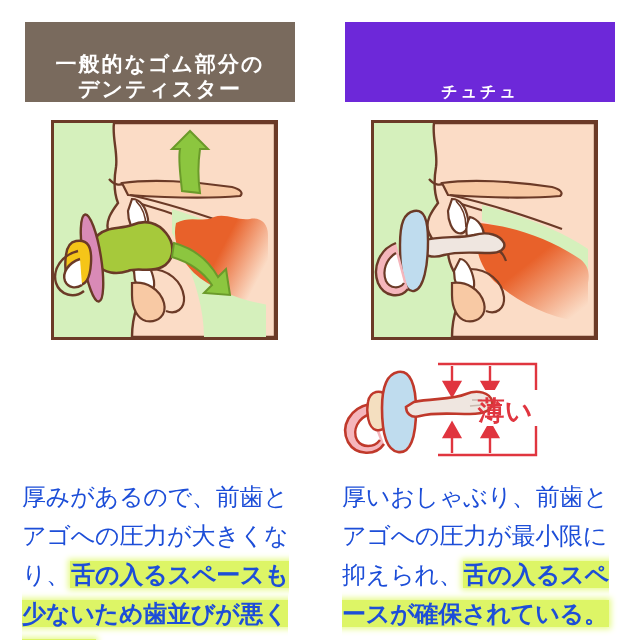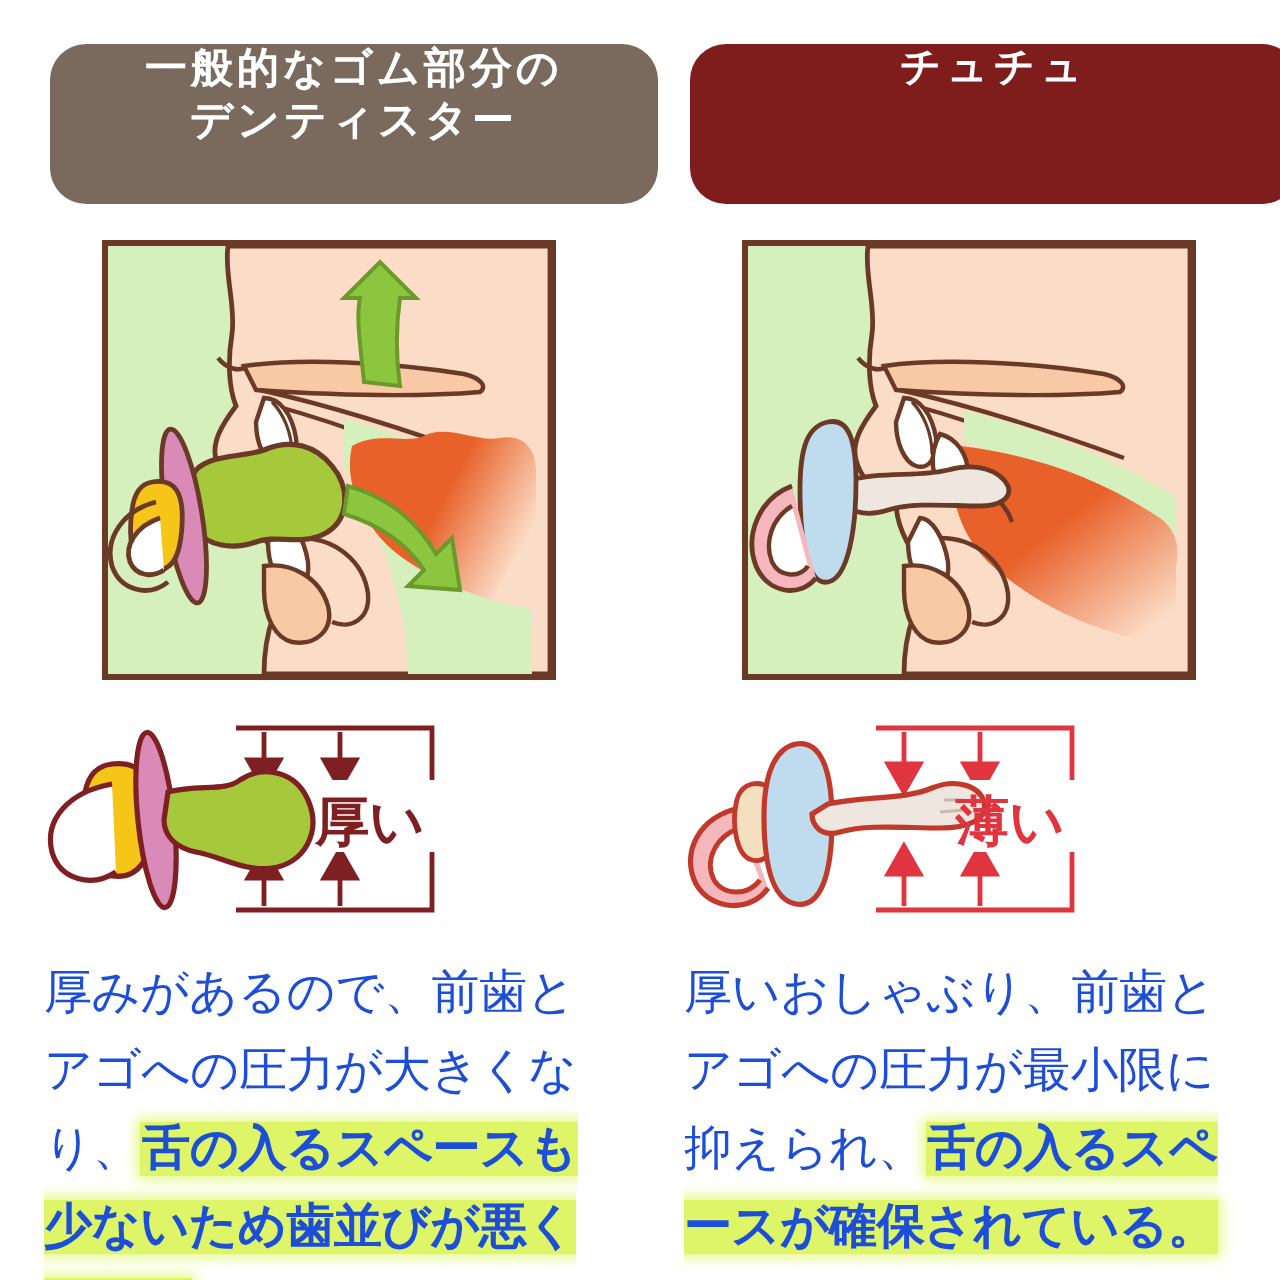--- a/index.html
+++ b/index.html
@@ -12,31 +12,30 @@
   }
   .board{position:absolute;inset:0;}
 
   
   .col{position:absolute;top:0;width:320px;height:640px;}
   .col.left{left:0;}
   .col.right{left:320px;}
 
   
   .banner{
-    position:absolute;left:25px;top:22px;width:304px;height:80px;
-    display:flex;flex-direction:column;align-items:center;justify-content:flex-start;
+    position:absolute;left:25px;top:22px;width:270px;height:80px;
+    display:flex;flex-direction:column;align-items:center;justify-content:flex-end;
     color:#ffffff;letter-spacing:2px;
     font-weight:bold;
     line-height:1.22;
     text-align:center;
-    border-radius:18px;
   }
   .banner .l1,.banner .l2{display:block;white-space:nowrap;}
   .banner.dark{background:#796a5d;font-size:21px;}
-  .banner.coral{background:#7f1d1d;font-size:20px;letter-spacing:3px;}
+  .banner.coral{background:#6d28d9;font-size:16px;letter-spacing:3px;}
 
   
   .panel{
     position:absolute;left:51px;top:120px;width:221px;height:214px;
     border:3px solid #6b3a27;
     background:#d5f0bc;
     overflow:hidden;
   }
   .panel svg{display:block;width:100%;height:100%;}
 
@@ -117,45 +116,20 @@
         <path d="M24,128 C8,132 -2,146 2,160 C6,172 20,176 30,168" fill="none" stroke="#6b3a27" stroke-width="2.4"></path>
         <path d="M26,136 C14,140 8,150 11,158 C14,165 22,166 28,162" fill="#ffffff" stroke="#6b3a27" stroke-width="2.4"></path>
 
         <path d="M128,68 C126,48 124,36 126,26 L118,26 L136,8 L154,26 L146,26 C144,40 144,56 146,70 Z" fill="#8cc63f" stroke="#6b9a2a" stroke-width="2"></path>
 
         <path d="M120,120 C142,126 156,140 164,154 L172,146 L176,172 L150,170 L158,162
                  C150,150 138,140 118,134 Z" fill="#8cc63f" stroke="#6b9a2a" stroke-width="2"></path>
       </svg>
     </div>
 
-    <div class="prodrow">
-      <svg viewBox="0 0 285 115" xmlns="http://www.w3.org/2000/svg">
-
-        <path d="M98,12 L196,12 L196,103 L98,103" fill="none" stroke="#7e1f22" stroke-width="2.4"></path>
-
-        <path d="M112,14 L112,34 M112,42 L104,28 L120,28 Z" fill="#7e1f22" stroke="#7e1f22" stroke-width="2.4"></path>
-        <path d="M150,14 L150,34 M150,42 L142,28 L158,28 Z" fill="#7e1f22" stroke="#7e1f22" stroke-width="2.4"></path>
-
-        <path d="M112,101 L112,81 M112,73 L104,87 L120,87 Z" fill="#7e1f22" stroke="#7e1f22" stroke-width="2.4"></path>
-        <path d="M150,101 L150,81 M150,73 L142,87 L158,87 Z" fill="#7e1f22" stroke="#7e1f22" stroke-width="2.4"></path>
-
-        <rect x="128" y="38" width="74" height="36" fill="#ffffff"></rect>
-
-        <path d="M36,30 C52,28 58,40 57,58 C56,76 50,88 36,86 C24,84 20,66 22,48 C23,36 28,31 36,30 Z" fill="#f5c518" stroke="#7e1f22" stroke-width="2.6"></path>
-
-        <path d="M36,40 C14,44 2,58 6,74 C10,88 26,92 38,84" fill="#ffffff" stroke="#7e1f22" stroke-width="2.6"></path>
-
-        <ellipse cx="58" cy="58" rx="9" ry="44" transform="rotate(-6 58 58)" fill="#d98ab6" stroke="#7e1f22" stroke-width="2.6"></ellipse>
-
-        <path d="M64,44 C80,40 92,44 100,38 C112,30 128,34 134,48 C141,64 132,80 116,82
-                 C102,84 90,76 78,74 C68,72 62,66 62,58 Z" fill="#a6c93b" stroke="#7e1f22" stroke-width="2.6"></path>
-
-        <text x="165" y="68" text-anchor="middle" font-family="'Liberation Sans',sans-serif" font-size="27" font-weight="bold" fill="#7e1f22">厚い</text>
-      </svg>
-    </div>
 
     <div class="para">
       <span class="plain">厚みがあるので、前歯とアゴへの圧力が大きくなり、</span><span class="hl">舌の入るスペースも少ないため歯並びが悪くなる。</span>
     </div>
   </div>
 
   <div class="col right">
 
     <div class="banner coral">
       <span class="l1">チュチュ</span>

